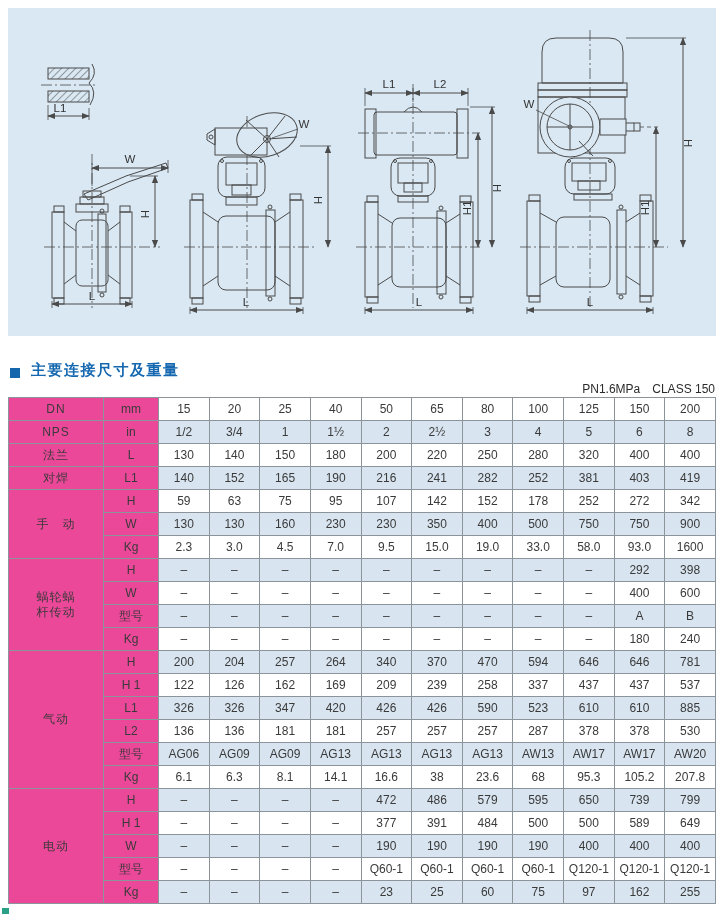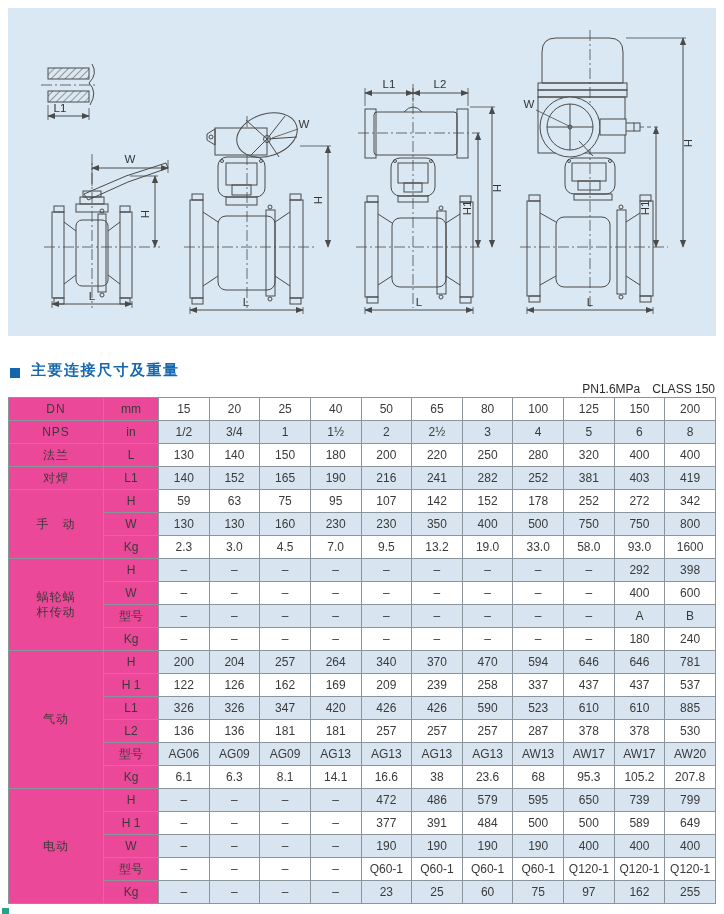--- a/index.html
+++ b/index.html
@@ -358,30 +358,30 @@
         <td class="c-data">130</td>
         <td class="c-data">130</td>
         <td class="c-data">160</td>
         <td class="c-data">230</td>
         <td class="c-data">230</td>
         <td class="c-data">350</td>
         <td class="c-data">400</td>
         <td class="c-data">500</td>
         <td class="c-data">750</td>
         <td class="c-data">750</td>
-        <td class="c-data">800</td>
+        <td class="c-data">900</td>
       </tr>
       <tr>
         <td class="c-sub">Kg</td>
         <td class="c-data">2.3</td>
         <td class="c-data">3.0</td>
         <td class="c-data">4.5</td>
         <td class="c-data">7.0</td>
         <td class="c-data">9.5</td>
-        <td class="c-data">13.2</td>
+        <td class="c-data">15.0</td>
         <td class="c-data">19.0</td>
         <td class="c-data">33.0</td>
         <td class="c-data">58.0</td>
         <td class="c-data">93.0</td>
         <td class="c-data">1600</td>
       </tr>
       <tr class="shade">
         <td class="c-group" rowspan="4">蜗轮蜗
 杆传动</td>
         <td class="c-sub">H</td>

